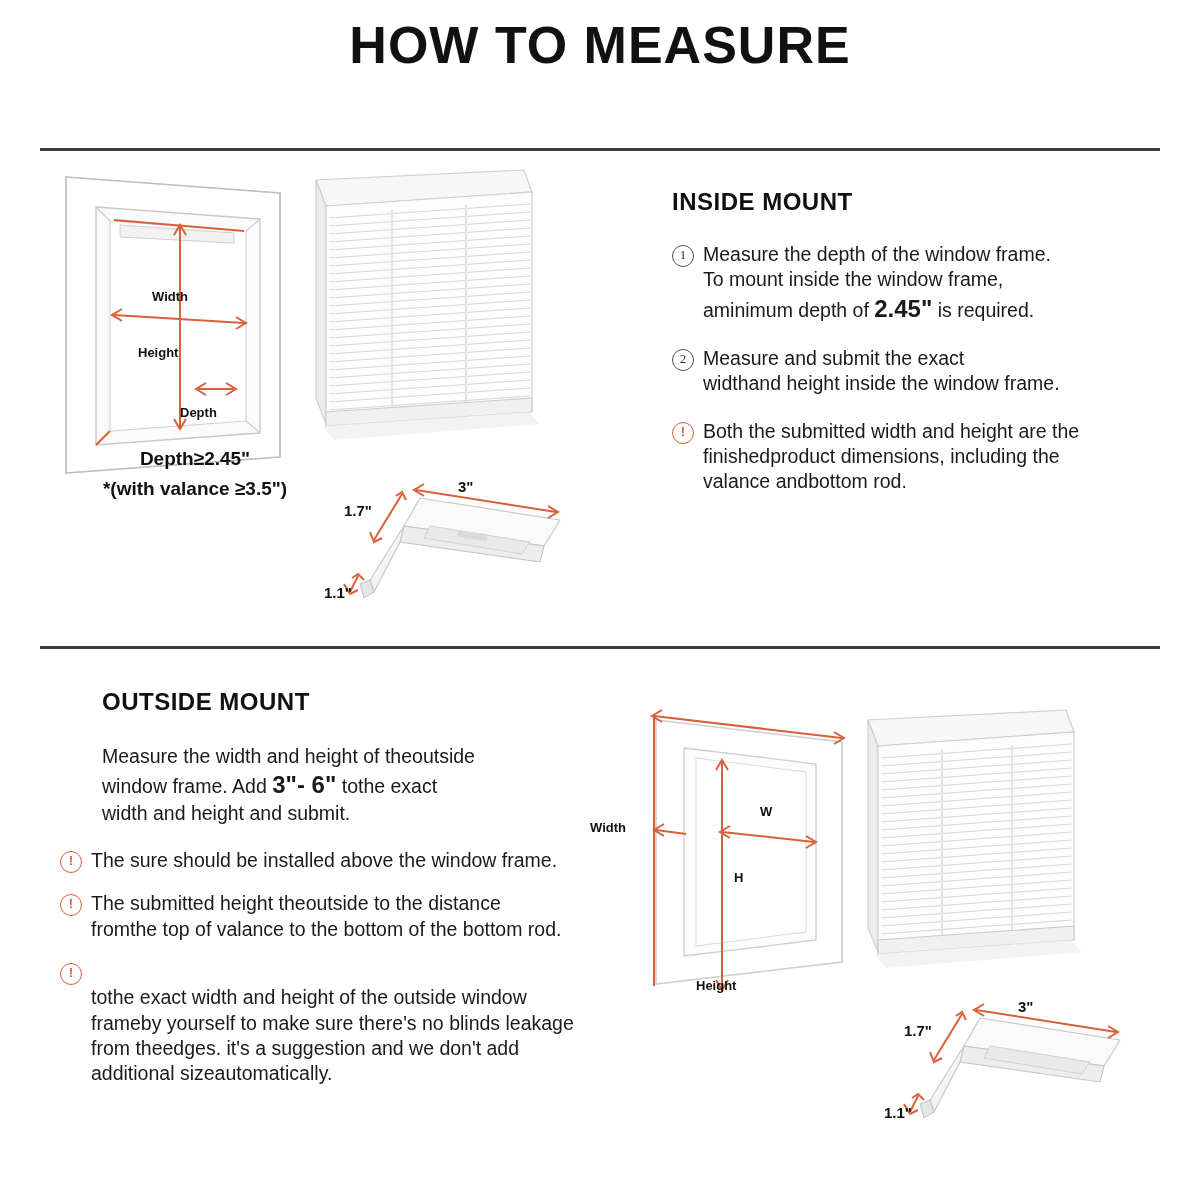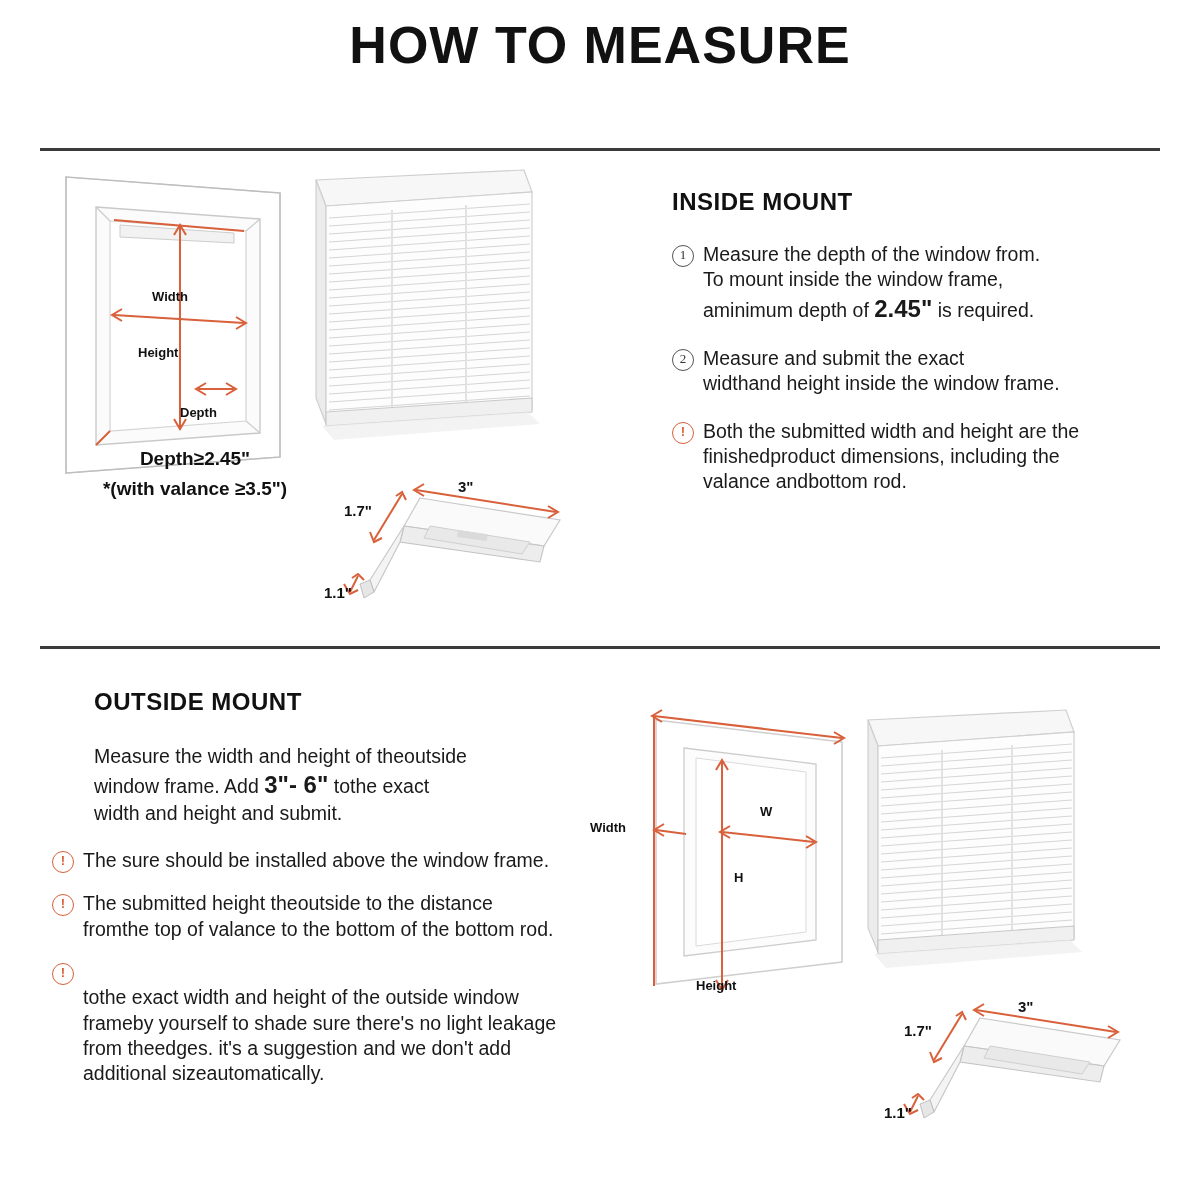--- a/index.html
+++ b/index.html
@@ -101,21 +101,21 @@
     left: 672px;
     top: 188px;
     width: 470px;
   }
   #inside-panel .section-heading { margin-bottom: 26px; }
   #inside-panel .bullet-row { margin-bottom: 22px; }
 
   
   #outside-panel {
     position: absolute;
-    left: 52px;
+    left: 60px;
     top: 688px;
     width: 560px;
   }
   #outside-panel .section-heading { margin-bottom: 28px; margin-left: 42px;}
   #outside-panel .para-lead { margin-left: 42px; margin-bottom: 22px; }
   #outside-panel .bullet-row { margin-bottom: 18px; }
 
   
   .fig { position: absolute; }
   .dim-label {
@@ -262,21 +262,21 @@
     <div class="dim-label small" style="left:14px; top:22px;">1.7"</div>
     <div class="dim-label small" style="left:-6px; top:104px;">1.1"</div>
   </div>
 
   <div id="inside-panel">
     <div class="section-heading">INSIDE MOUNT</div>
 
     <div class="bullet-row">
       <div class="marker">1</div>
       <div class="para">
-        <span>Measure the depth of the window from.</span><br>
+        <span>Measure the depth of the window frame.</span><br>
         <span>To mount inside the window frame,</span><br>
         <span>aminimum depth of </span><span class="big-num">2.45"</span><span> is required.</span>
       </div>
     </div>
 
     <div class="bullet-row">
       <div class="marker">2</div>
       <div class="para">
         <span>Measure and submit the exact</span><br>
         <span>widthand height inside the window frame.</span>
@@ -315,21 +315,21 @@
         <span>The submitted height theoutside to the distance</span><br>
         <span>fromthe top of valance to the bottom of the bottom rod.</span>
       </div>
     </div>
 
     <div class="bullet-row">
       <div class="marker warn">!</div>
       <div class="para">
         <br>
         <span>tothe exact width and height of the outside window</span><br>
-        <span>frameby yourself to shade sure there's no light leakage</span><br>
+        <span>frameby yourself to make sure there's no blinds leakage</span><br>
         <span>from theedges. it's a suggestion and we don't add</span><br>
         <span>additional sizeautomatically.</span>
       </div>
     </div>
   </div>
 
   <div class="fig" id="outside-frame-fig" style="left:626px; top:700px; width:250px; height:320px;">
     <svg width="250" height="320" viewBox="0 0 250 320">
 
       <polygon points="30,20 216,42 216,262 30,284" fill="#ffffff" stroke="#cfcfcf" stroke-width="1.6"></polygon>

